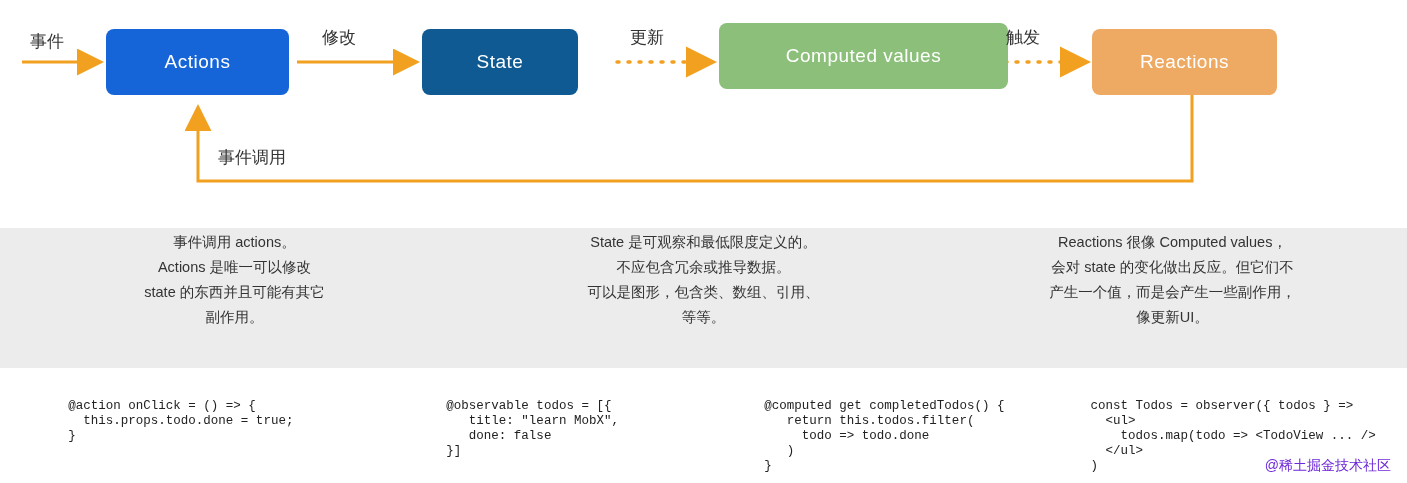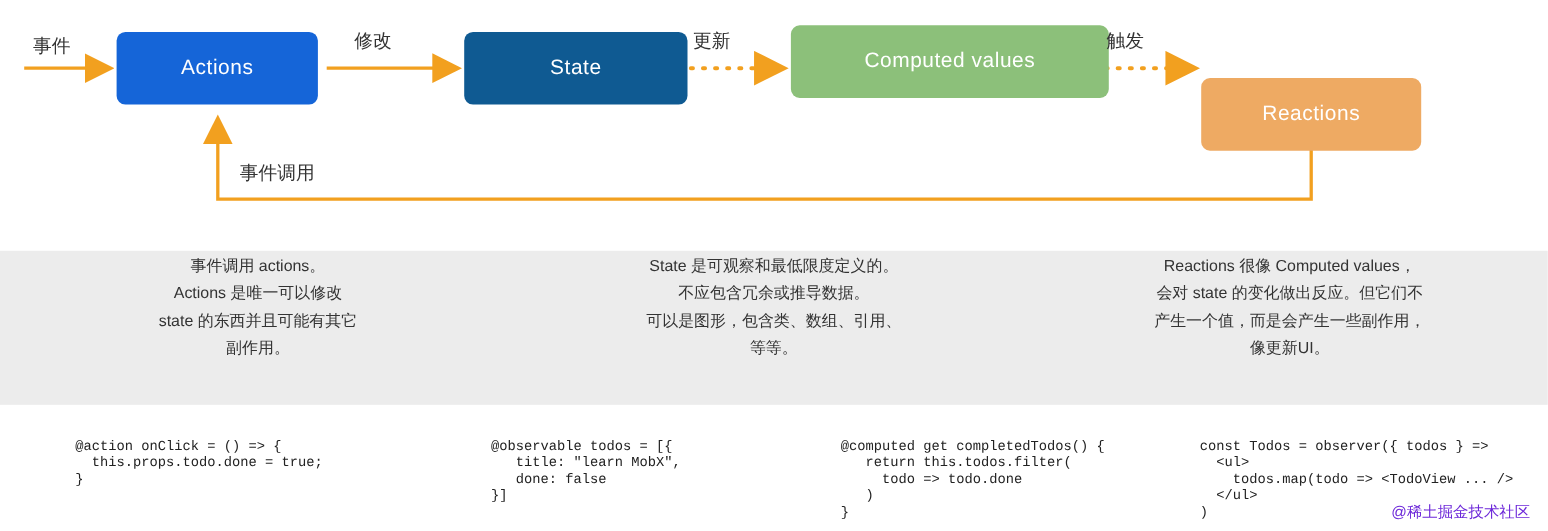--- a/index.html
+++ b/index.html
@@ -33,23 +33,23 @@
     border-radius: 8px;
     display: flex;
     align-items: center;
     justify-content: center;
     color: #ffffff;
     font-size: 19px;
     letter-spacing: 0.5px;
     height: 66px;
   }
   #node-actions  { left: 106px; top: 29px; width: 183px; background: #1565d8; }
-  #node-state    { left: 422px; top: 29px; width: 203px; background: #0f5a92; }
+  #node-state    { left: 422px; top: 29px; width: 156px; background: #0f5a92; }
   #node-computed { left: 719px; top: 23px; width: 289px; background: #8cc07a; }
-  #node-reactions{ left: 1092px; top: 29px; width: 200px; background: #eeaa63; margin-top: 42px; }
+  #node-reactions{ left: 1092px; top: 29px; width: 185px; background: #eeaa63; }
 
   .flow-label {
     position: absolute;
     font-size: 17px;
     color: #333333;
     white-space: nowrap;
   }
   #label-event     { left: 30px;  top: 30px; }
   #label-modify    { left: 322px; top: 26px; }
   #label-update    { left: 630px; top: 26px; }

